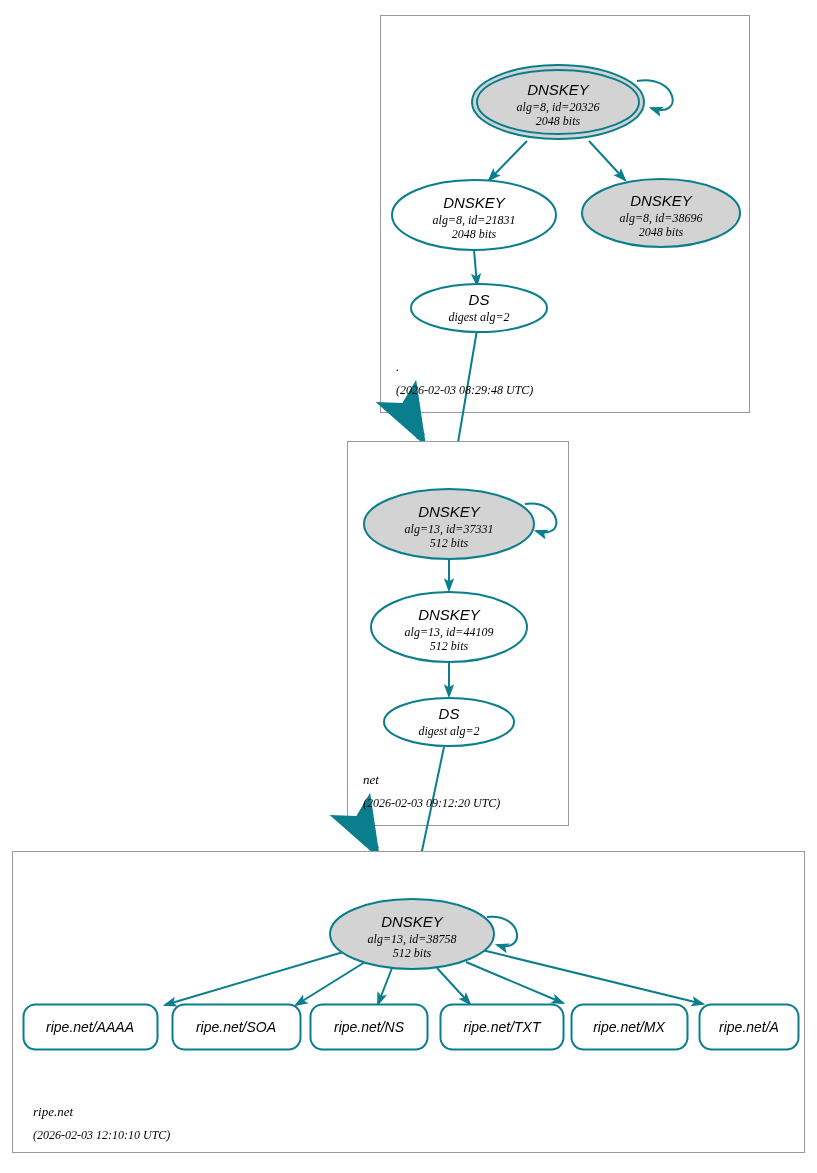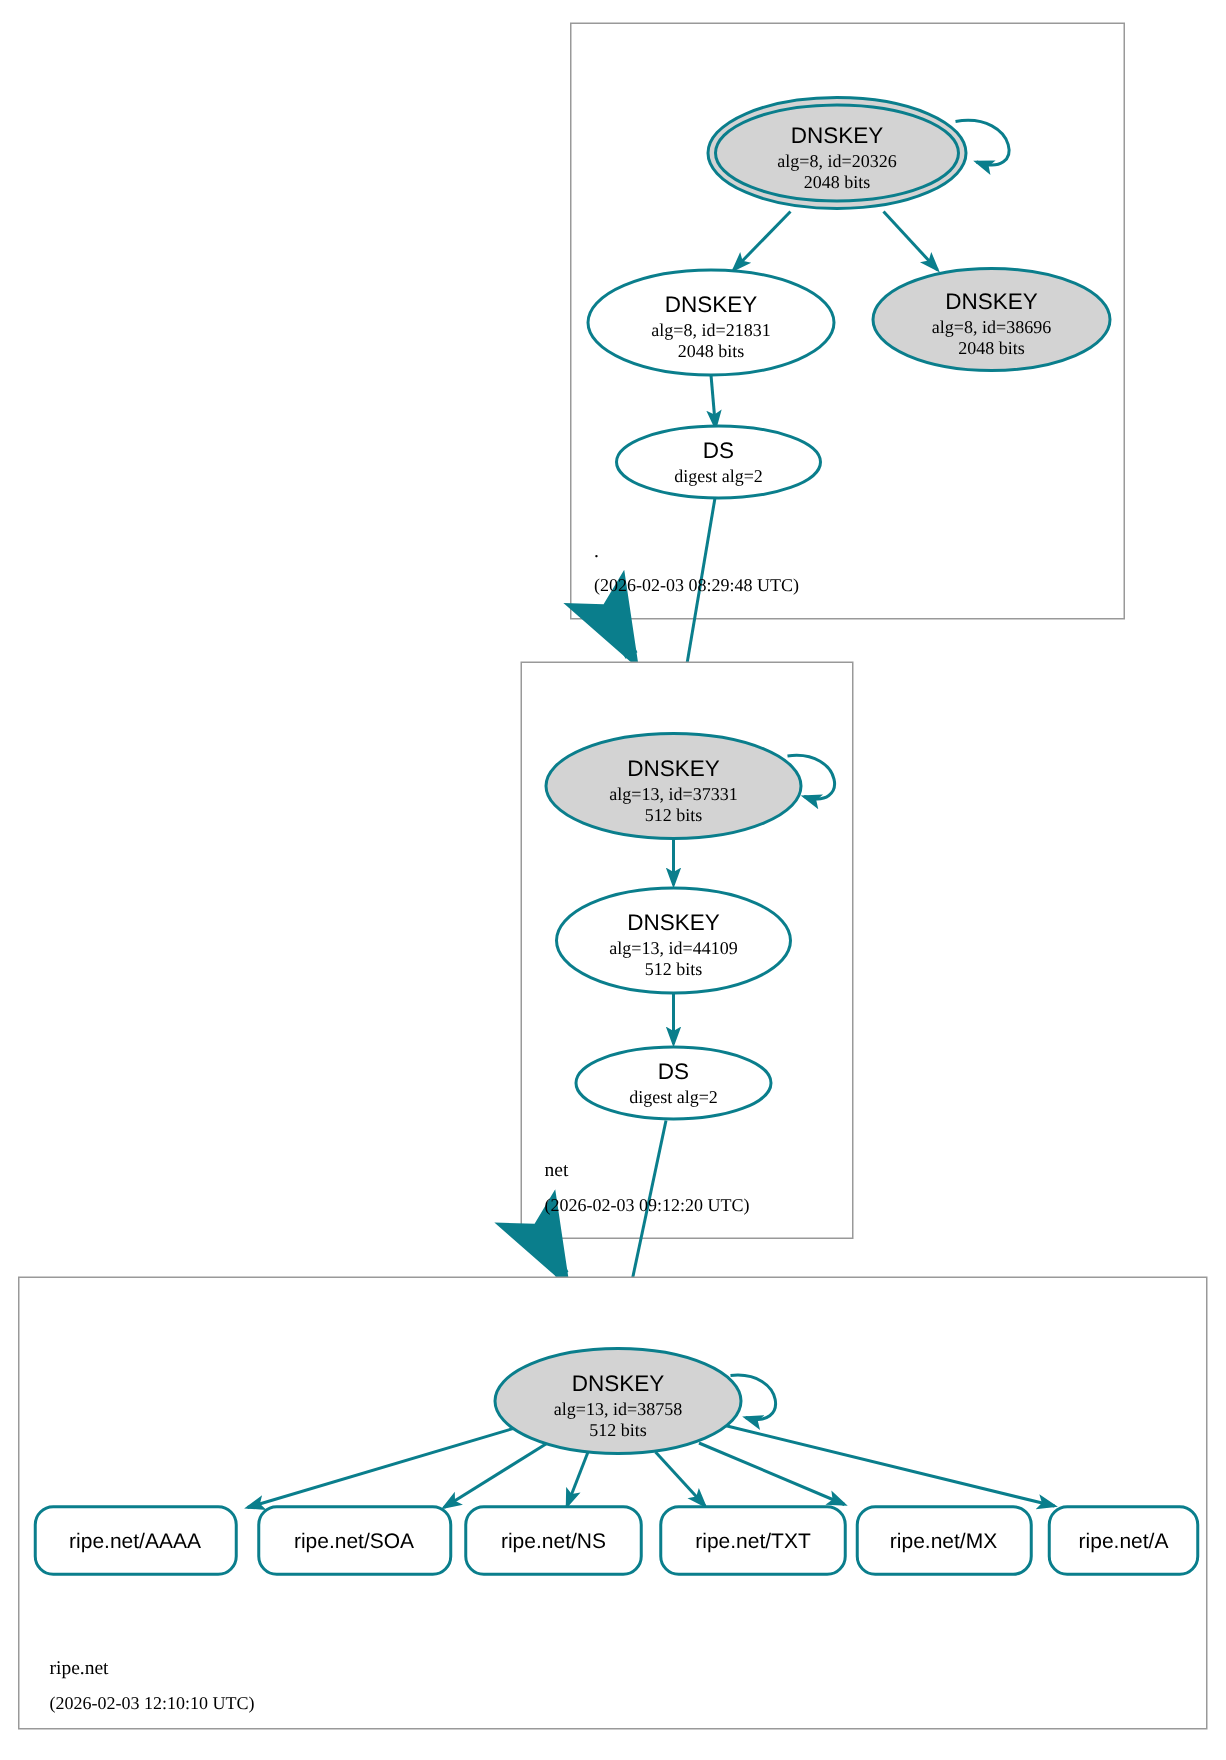--- a/index.html
+++ b/index.html
@@ -1,17 +1,17 @@
 <!DOCTYPE html>
 <html><head>
 <meta charset="utf-8">
 <style>
   html,body{margin:0;padding:0;background:#ffffff;}
   body{width:817px;height:1173px;font-family:"Liberation Sans",sans-serif;overflow:hidden;}
-  #stage{position:relative;width:817px;height:1173px;}
+  #stage{position:relative;width:817px;height:1173px;font-style:italic;}
   svg{display:block;}
   .clusterbox{fill:#ffffff;stroke:#999999;stroke-width:1;}
   .node-ell{stroke:#0a7e8c;stroke-width:2;}
   .fill-gray{fill:#d3d3d3;}
   .fill-white{fill:#ffffff;}
   .rrbox{fill:#ffffff;stroke:#0a7e8c;stroke-width:2;}
   .edge{stroke:#0a7e8c;stroke-width:2;fill:none;}
   .edge-thick{stroke:#0a7e8c;stroke-width:9;fill:none;}
   .t-title{font-family:"Liberation Sans",sans-serif;font-size:15px;fill:#000000;text-anchor:middle;}
   .t-sub{font-family:"Liberation Serif",serif;font-size:12px;fill:#000000;text-anchor:middle;}

